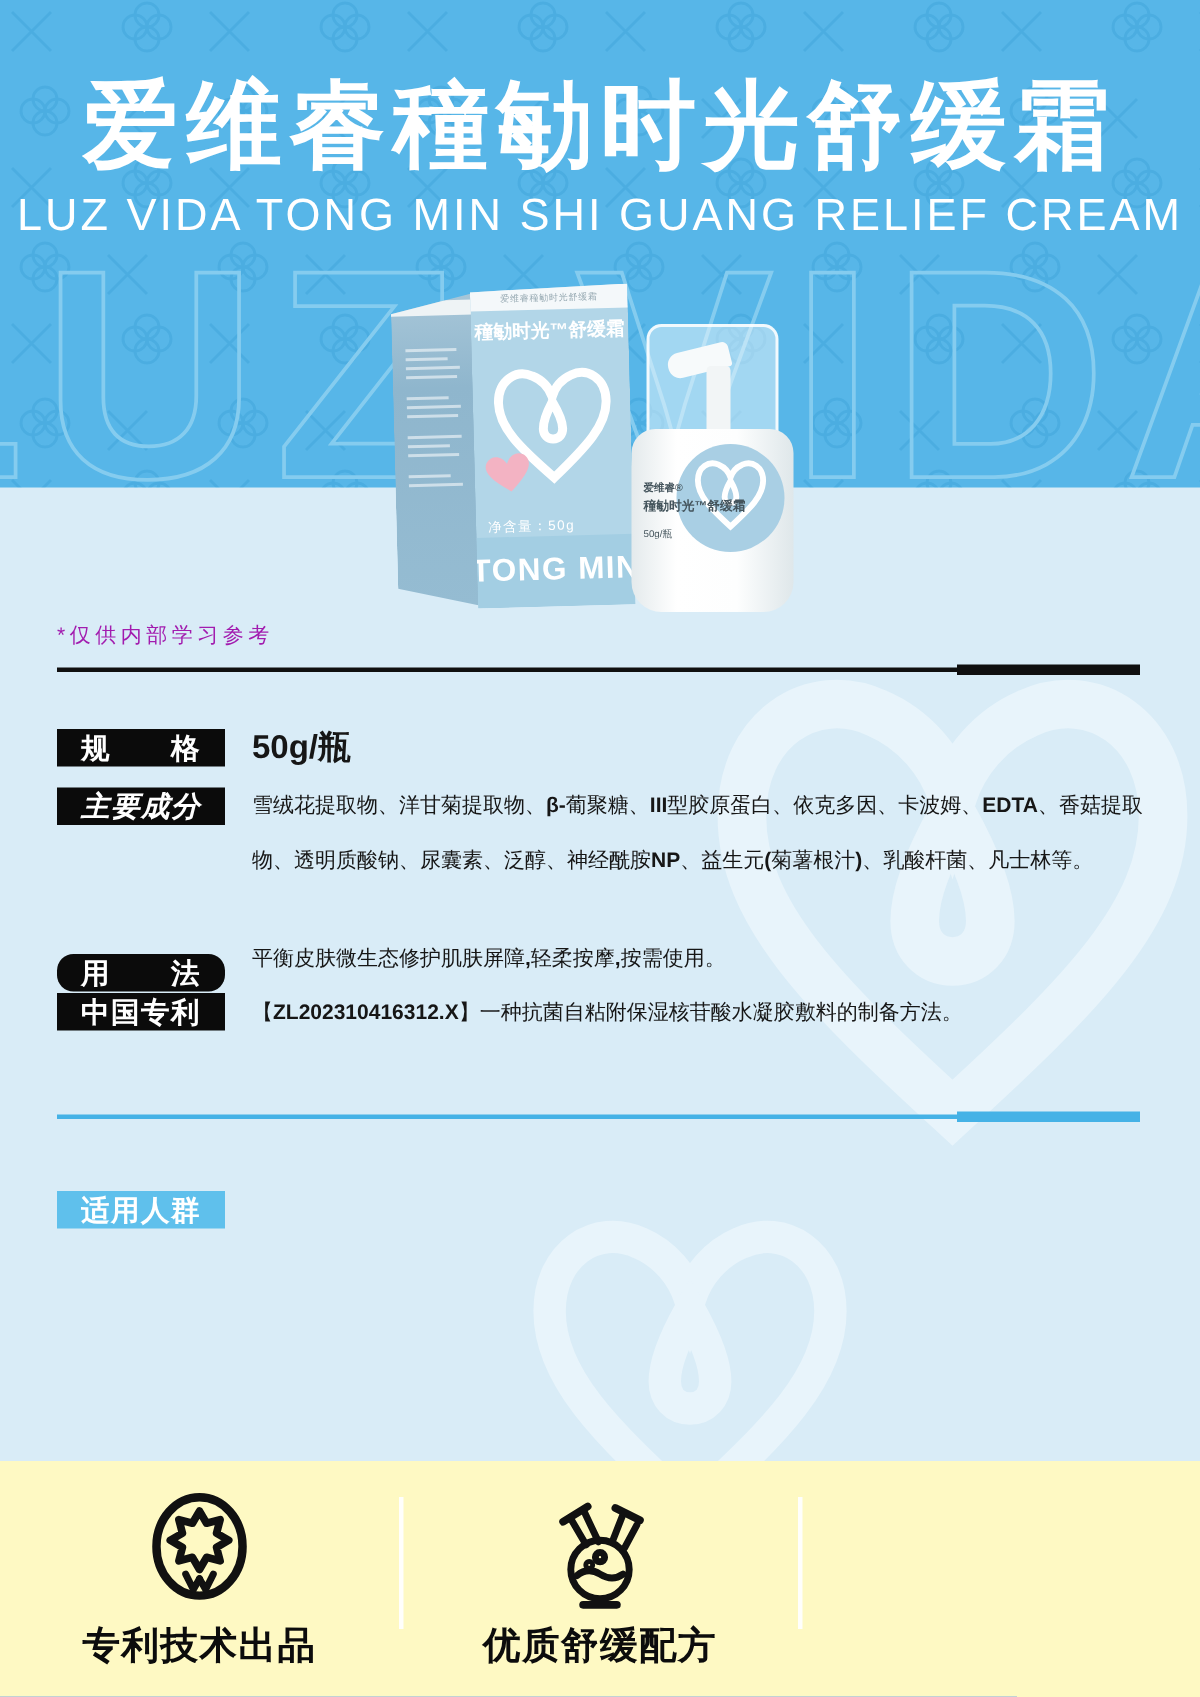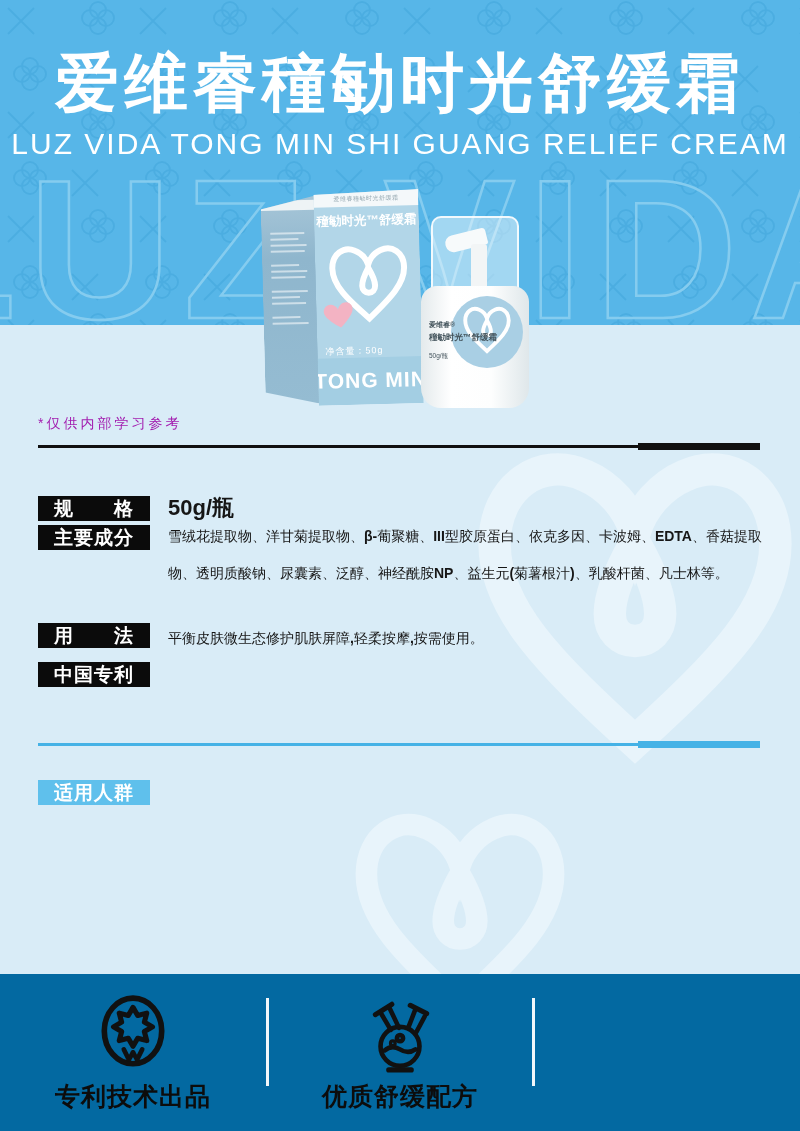--- a/index.html
+++ b/index.html
@@ -102,30 +102,30 @@
   .badge {
     flex:0 0 112px; height:25px; display:flex; align-items:center; justify-content:center;
     background:#0b0b0b; color:#ffffff; font-size:19px; font-weight:800; letter-spacing:1px;
     white-space:nowrap;
   }
   .badge-blue { background:#5fc0ec; }
   .val { color:#161616; font-weight:600; }
   .v-spec { font-size:22px; line-height:28px; }
   .v-para { font-size:14px; line-height:37px; width:598px; font-weight:550; }
   .v-aud  { font-size:25px; line-height:48px; width:606px; font-weight:550; }
-  .row-spec        { top:494px; } .row-spec .badge        { margin-top:2px; }
-  .row-ingredients { top:518px; } .row-ingredients .badge { margin-top:7px; }
-  .row-usage       { top:620px; } .row-usage .badge       { margin-top:3px; }
+  .row-spec        { top:484px; } .row-spec .badge        { margin-top:2px; }
+  .row-ingredients { top:518px; } .row-ingredients .badge { margin-top:7px;font-style:italic; }
+  .row-usage       { top:620px; } .row-usage .badge       { margin-top:16px;border-radius:11px; }
   .row-patent      { top:656px; } .row-patent .badge      { margin-top:6px; }
-  .row-audience    { top:770px; } .row-audience .badge    { margin-top:10px; }
+  .row-audience    { top:770px; } .row-audience .badge    { margin-top:24px; }
 
   
   .footer {
     position:absolute; left:0; top:974px; width:800px; height:157px;
-    background:#0369a1;
+    background:#fef9c3;
   }
   .fcol {
     position:absolute; top:16px; width:266px; height:130px;
     display:flex; flex-direction:column; align-items:center;
   }
   .fcol .ficon { height:86px; display:flex; align-items:center; justify-content:center; }
   .flabel { margin-top:4px; color:#0c0c0c; font-size:25px; font-weight:900; letter-spacing:1px; white-space:nowrap; }
   .fsep { position:absolute; top:24px; width:3px; height:88px; background:rgba(255,255,255,.95); }
 </style>
 </head>
@@ -254,20 +254,21 @@
   <div class="row row-ingredients">
     <div class="badge">主要成分</div>
     <div class="val v-para">雪绒花提取物、洋甘菊提取物、β-葡聚糖、III型胶原蛋白、依克多因、卡波姆、EDTA、香菇提取物、透明质酸钠、尿囊素、泛醇、神经酰胺NP、益生元(菊薯根汁)、乳酸杆菌、凡士林等。</div>
   </div>
   <div class="row row-usage">
     <div class="badge">用　　法</div>
     <div class="val v-para">平衡皮肤微生态修护肌肤屏障,轻柔按摩,按需使用。</div>
   </div>
   <div class="row row-patent">
     <div class="badge">中国专利</div>
+    <div class="val v-para">【ZL202310416312.X】一种抗菌自粘附保湿核苷酸水凝胶敷料的制备方法。</div>
   </div>
 
   <div class="row row-audience">
     <div class="badge badge-blue">适用人群</div>
   </div>
 
   <div class="footer">
     <div class="fcol" style="left:0">
       <div class="ficon">
         <svg width="82" height="84" viewBox="0 0 80 80">

